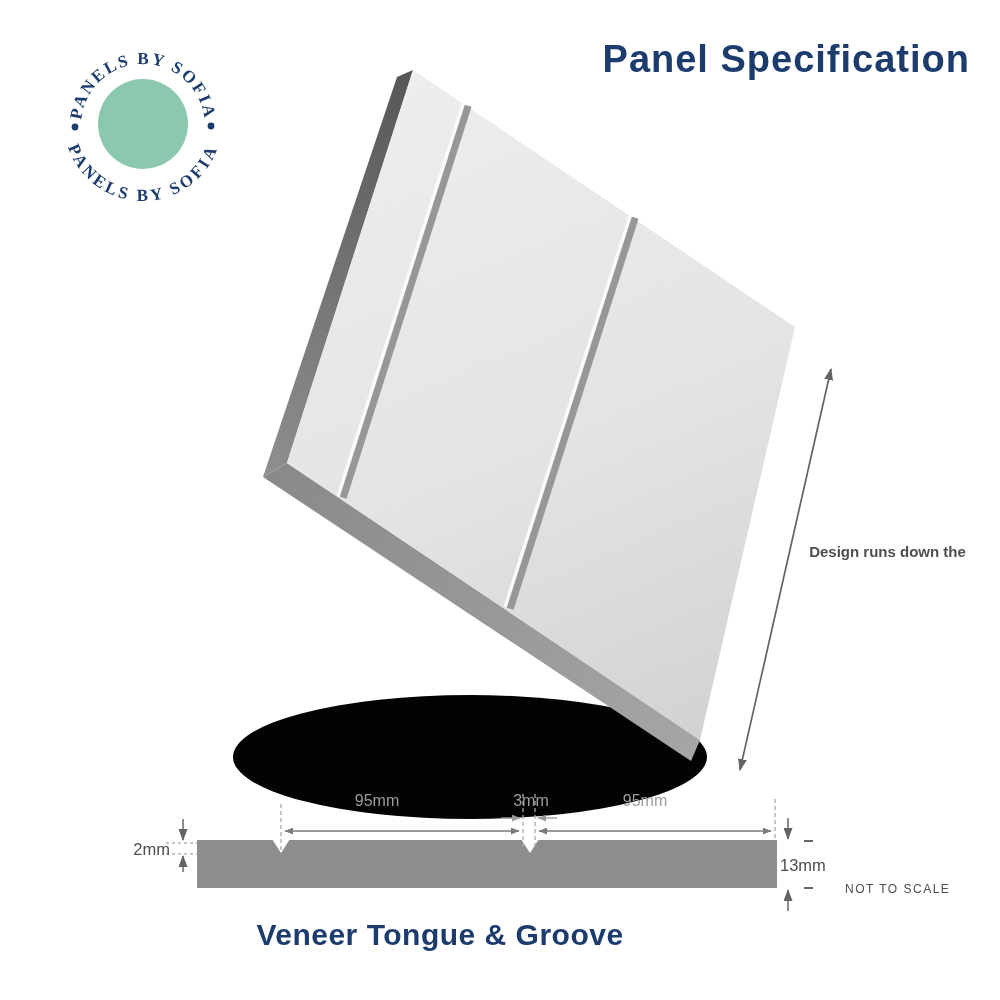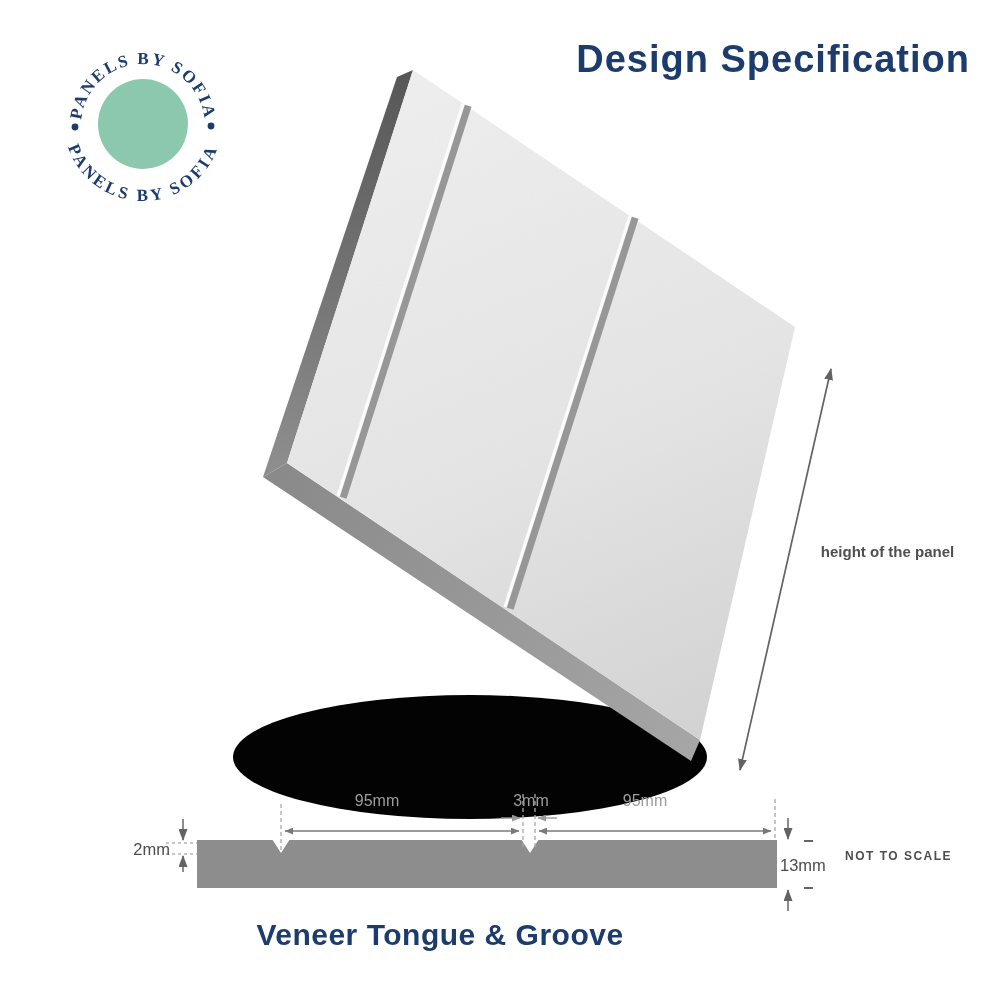--- a/index.html
+++ b/index.html
@@ -14,21 +14,21 @@
   }
   #design-annotation{
     top:541px;left:789px;width:197px;text-align:center;
     font-size:15px;line-height:22px;font-weight:bold;color:#4f4f4f;
   }
   #footer-title{
     top:918px;left:0;width:880px;text-align:center;
     font-size:30px;font-weight:bold;letter-spacing:0.5px;color:#1d3c6e;
   }
   #scale-note{
-    top:849px;left:845px;font-size:12px;font-weight:bold;
+    top:882px;left:845px;font-size:12px;font-weight:normal;
     letter-spacing:1.5px;color:#4d4d4d;
   }
   svg{position:absolute;top:0;left:0;}
   .dimlabel{font-size:16px;fill:#9c9c9c;}
   .dimdark{font-size:16.5px;fill:#4d4d4d;}
   .logo-arc{font-family:"Liberation Serif",serif;font-weight:bold;font-size:17px;fill:#1d3c6e;}
 </style>
 </head>
 <body>
 
@@ -129,21 +129,21 @@
     </g>
 
     <text x="377" y="806" text-anchor="middle" class="dimlabel">95mm</text>
     <text x="531" y="806" text-anchor="middle" class="dimlabel">3mm</text>
     <text x="645" y="806" text-anchor="middle" class="dimlabel">95mm</text>
     <text x="170" y="855" text-anchor="end" class="dimdark">2mm</text>
     <text x="780" y="871" text-anchor="start" class="dimdark">13mm</text>
   </g>
 </svg>
 
-<div class="abs" id="page-title">Design Specification</div>
+<div class="abs" id="page-title">Panel Specification</div>
 
 <div class="abs" id="design-annotation">
-  <div>height of the panel</div>
+  <div>Design runs down the</div>
 </div>
 
 <div class="abs" id="scale-note">NOT TO SCALE</div>
 
 <div class="abs" id="footer-title">Veneer Tongue &amp; Groove</div>
 
 </body></html>

